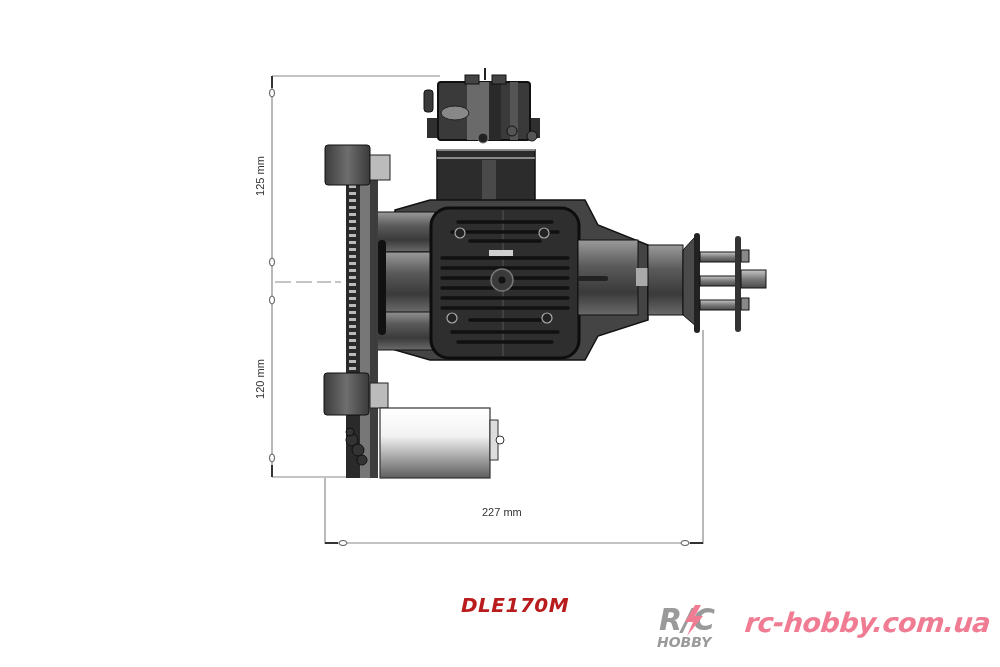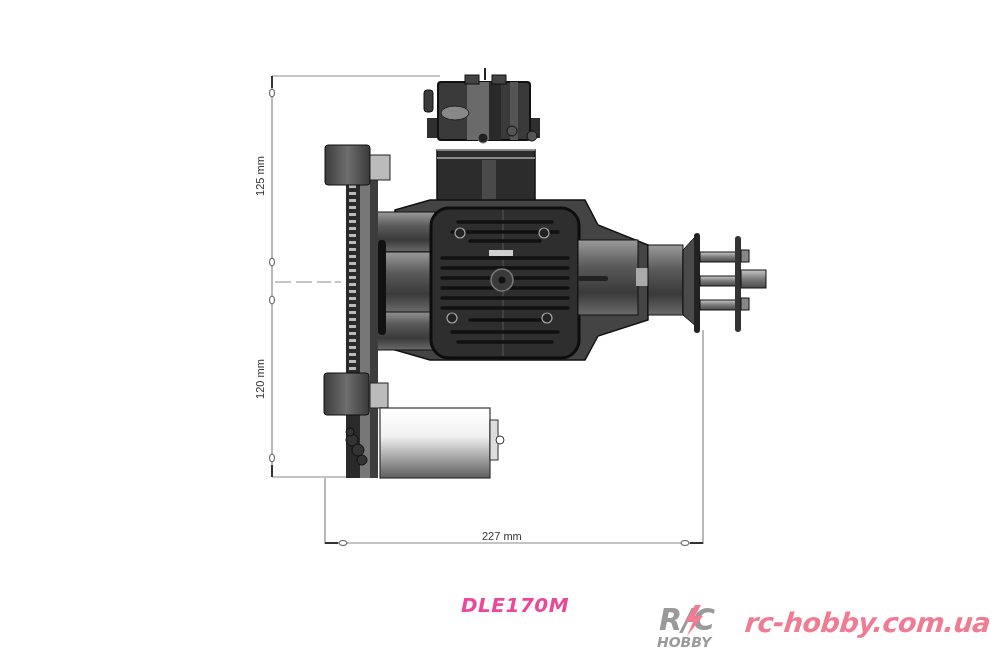--- a/index.html
+++ b/index.html
@@ -3,21 +3,21 @@
 <meta charset="utf-8">
 <style>
   html, body { margin:0; padding:0; background:#ffffff; }
   body { width:1000px; height:667px; position:relative; overflow:hidden;
          font-family:"Liberation Sans", sans-serif; }
   .canvas { position:absolute; left:0; top:0; width:1000px; height:667px; }
   .dim-label { position:absolute; font-family:"Liberation Sans", sans-serif;
                font-size:11px; color:#333; white-space:nowrap; background:#fff; padding:0 2px; }
   .dim-v { transform-origin:center center; transform:rotate(-90deg); }
   .model-title { position:absolute; left:461px; top:593px; font-family:"DejaVu Sans", sans-serif;
-                 font-weight:bold; font-style:italic; font-size:20px; color:#ec4899; letter-spacing:0.5px; }
+                 font-weight:bold; font-style:italic; font-size:20px; color:#b91c1c; letter-spacing:0.5px; }
   .wm-site { position:absolute; left:745px; top:607px; font-family:"DejaVu Sans", sans-serif;
              font-weight:bold; font-style:italic; font-size:27px; color:#f07c93; letter-spacing:-0.5px;
              transform:skewX(-6deg); }
   .wm-logo { position:absolute; left:655px; top:600px; width:85px; height:50px; }
 </style>
 </head>
 <body>
 
 <div class="canvas">
   <svg width="1000" height="667" viewBox="0 0 1000 667" xmlns="http://www.w3.org/2000/svg">
@@ -204,21 +204,21 @@
     <g>
       <rect x="380" y="408" width="110" height="70" fill="url(#starter)" stroke="#333" stroke-width="1.2"></rect>
       <rect x="490" y="420" width="8" height="40" fill="#ddd" stroke="#333"></rect>
       <circle cx="500" cy="440" r="4" fill="#fff" stroke="#333"></circle>
     </g>
   </svg>
 
   
   <div class="dim-label dim-v" style="left:238px; top:170px;">125 mm</div>
   <div class="dim-label dim-v" style="left:238px; top:373px;">120 mm</div>
-  <div class="dim-label" style="left:480px; top:530px;">227 mm</div>
+  <div class="dim-label" style="left:480px; top:506px;">227 mm</div>
 
   
   <div class="model-title">DLE170M</div>
 
   
   <svg class="wm-logo" viewBox="0 0 85 50">
     <text x="4" y="30" font-family="DejaVu Sans, sans-serif" font-weight="bold" font-style="italic" font-size="30" fill="#9a9a9a">R/C</text>
     <path d="M40 5 L30 22 L38 22 L32 36 L48 16 L40 16 L46 5 Z" fill="#f07c93"></path>
     <text x="2" y="47" font-family="DejaVu Sans, sans-serif" font-weight="bold" font-style="italic" font-size="14" fill="#9a9a9a">HOBBY</text>
   </svg>

